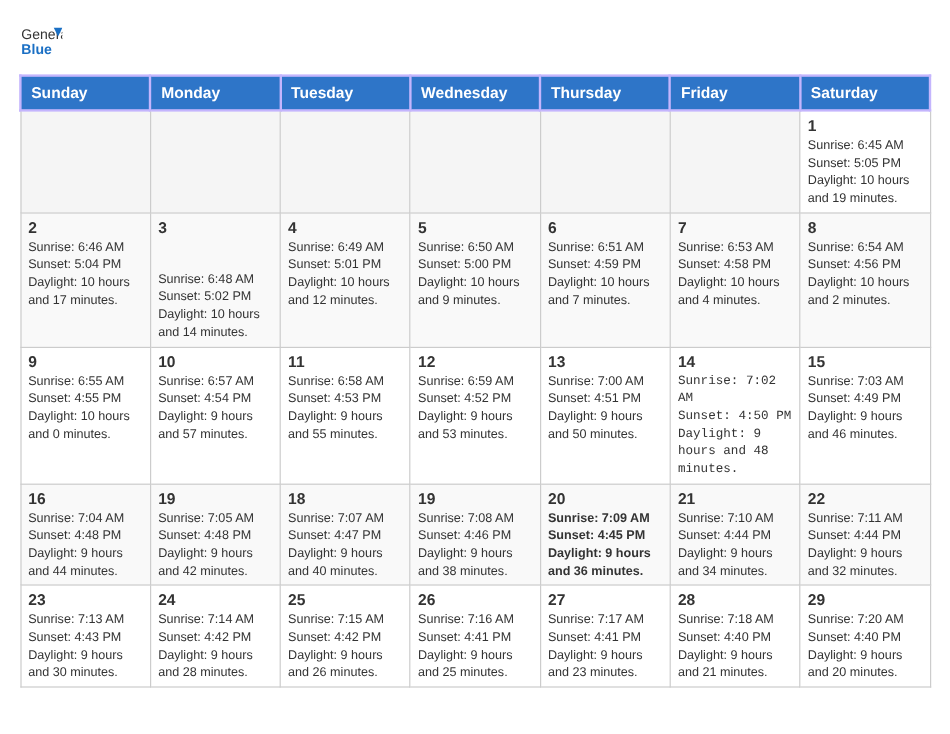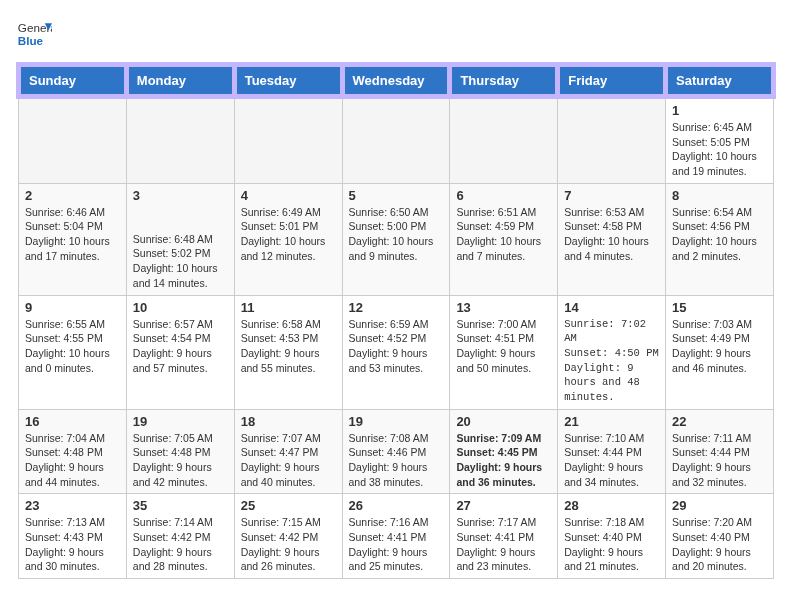--- a/index.html
+++ b/index.html
@@ -42,21 +42,21 @@
       border-collapse: collapse;
       border: 1px solid #ccc;
     }
     .calendar th {
       background-color: #2e75c8;
       color: #fff;
       font-size: 13px;
       font-weight: bold;
       padding: 6px 8px;
       text-align: left;
-      border: 5px solid #c4b5fd;
+      border: 2px solid #c4b5fd;
     }
     .calendar td {
       vertical-align: top;
       border: 1px solid #ccc;
       padding: 4px 6px;
       width: calc(100% / 7);
       min-height: 80px;
       font-size: 11px;
       color: #333;
       background: #fff;
@@ -259,21 +259,21 @@
         </td>
       </tr>
       <tr>
         <td>
           <div class="day-number">23</div>
           <div class="day-info" style="white-space: pre-line;">Sunrise: 7:13 AM
 Sunset: 4:43 PM
 Daylight: 9 hours and 30 minutes.</div>
         </td>
         <td>
-          <div class="day-number">35</div>
+          <div class="day-number">24</div>
           <div class="day-info" style="white-space: pre-line;">Sunrise: 7:14 AM
 Sunset: 4:42 PM
 Daylight: 9 hours and 28 minutes.</div>
         </td>
         <td>
           <div class="day-number">25</div>
           <div class="day-info" style="white-space: pre-line;">Sunrise: 7:15 AM
 Sunset: 4:42 PM
 Daylight: 9 hours and 26 minutes.</div>
         </td>

